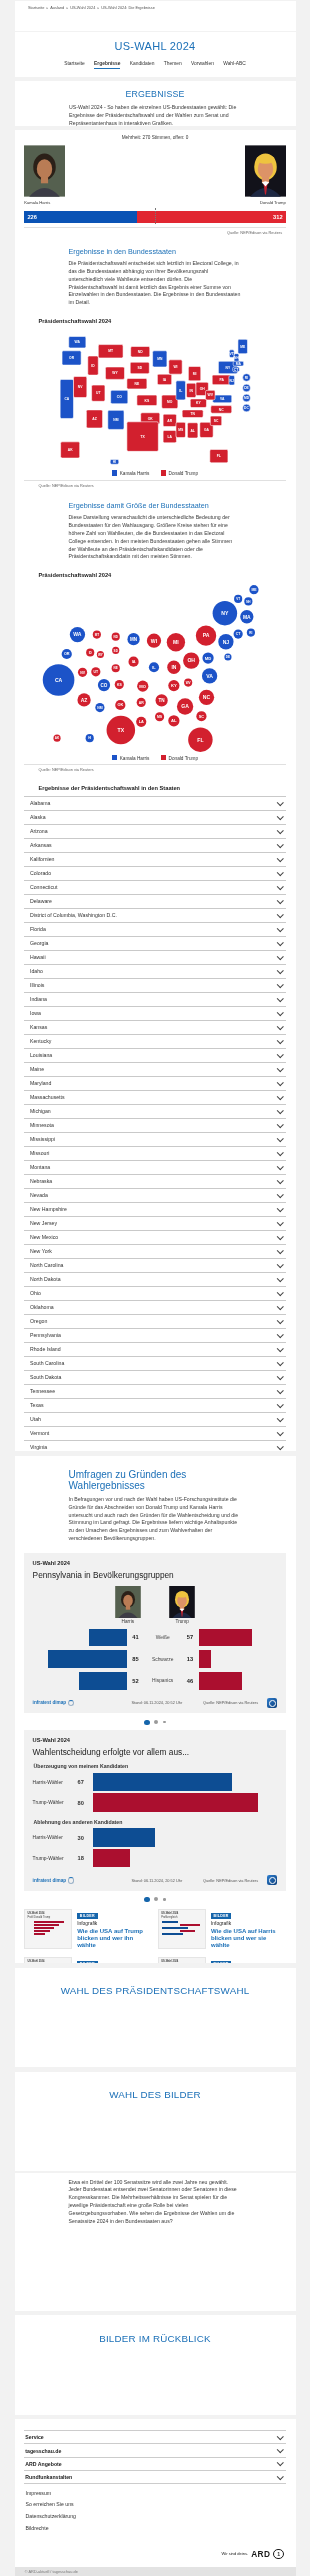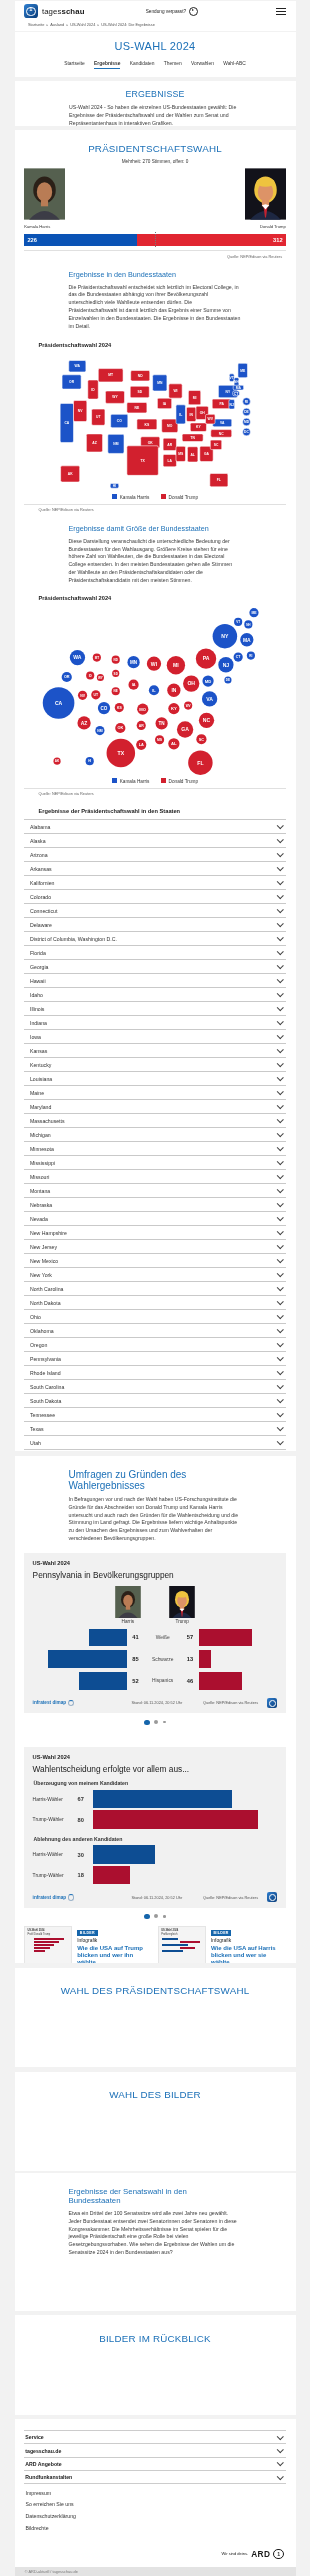--- a/index.html
+++ b/index.html
@@ -98,36 +98,20 @@
   .ardword{font-size:8.3px;font-weight:bold;color:#1a1a1a;letter-spacing:0.3px;}
   .ard-oval{width:8.8px;height:8.8px;border:1px solid #1a1a1a;border-radius:50%;position:relative;font-size:5.2px;font-weight:bold;text-align:center;line-height:8.8px;}
   .bottombar{height:10.3px;background:#e3e3e3;margin:0 14.5px;display:flex;align-items:center;}
   .bottombar span{font-size:3.9px;color:#777;margin-left:10.3px;}
   svg text{font-family:"Liberation Sans",sans-serif;}
 </style>
 </head>
 <body>
 
 <div class="card topbar gap2">
-  <div class="topbar-row">
-    <div class="ts-logo">
-        <div class="ring"></div>
-        <div class="one">1</div>
-      </div>
-    <div class="brand"><span>tages</span><b>schau</b></div>
-    <div class="sendung">
-        <span>Sendung verpasst?</span>
-        <span class="play-ic"></span>
-      </div>
-    <div class="burger">
-        <i></i>
-        <i></i>
-        <i></i>
-      </div>
-  </div>
   <div class="crumbs" id="crumbs"><span>Startseite</span><span class="sep">▸</span><span>Ausland</span><span class="sep">▸</span><span>US-Wahl 2024</span><span class="sep">▸</span><span>US-Wahl 2024: Die Ergebnisse</span></div>
 </div>
 
 <div class="card titleband gap2">
   <div class="h-uswahl">US-WAHL 2024</div>
   <div class="tabs" id="tabs">
       <div class="tab">Startseite</div>
       <div class="tab active">Ergebnisse</div>
       <div class="tab">Kandidaten</div>
       <div class="tab">Themen</div>
@@ -135,21 +119,20 @@
       <div class="tab">Wahl-ABC</div>
     </div>
 </div>
 
 <div class="card gap8" style="height:45px;">
   <div class="sec-title" style="padding-top:8.3px;">ERGEBNISSE</div>
   <div class="para" style="margin:5.2px auto 0 auto;width:172px;">US-Wahl 2024 - So haben die einzelnen US-Bundesstaaten gewählt: Die Ergebnisse der Präsidentschaftswahl und der Wahlen zum Senat und Repräsentantenhaus in interaktiven Grafiken.</div>
 </div>
 
 <div class="card gap9" style="height:1321px;">
-  <div class="sec-title" style="padding-top:12.4px;font-size:9.8px;">PRÄSIDENTSCHAFTSWAHL</div>
   <div class="mehrheit" style="margin-top:5.2px;">Mehrheit: 270 Stimmen, offen: 0</div>
 
   <div class="cand-row">
     <div class="cand">
       <div id="harris-photo"><svg width="41" height="52" viewBox="0 0 80 100">
             <rect x="0" y="0" width="80" height="100" fill="#55604f"></rect>
             <ellipse cx="40" cy="42" rx="22" ry="26" fill="#2b2018"></ellipse>
             <ellipse cx="40" cy="46" rx="15" ry="19" fill="#b97c55"></ellipse>
             <rect x="33" y="62" width="14" height="12" fill="#b97c55"></rect>
             <path d="M10,100 Q40,66 70,100 Z" fill="#3c3c46"></path>
@@ -674,21 +657,21 @@
       <span style="margin-left:20.7px;">Quelle: NEP/Edison via Reuters</span>
       <div class="ard-mini"></div>
     </div>
   </div>
   <div class="dots" id="dots1" style="margin-top:6.2px;">
       <span style="width: 5.2px; height: 5.2px; border-radius: 50%; background: rgb(21, 101, 171); display: inline-block;"></span>
       <span style="width: 4.1px; height: 4.1px; border-radius: 50%; background: rgb(154, 154, 154); display: inline-block;"></span>
       <span style="width: 2.6px; height: 2.6px; border-radius: 50%; background: rgb(154, 154, 154); display: inline-block;"></span>
     </div>
 
-  <div class="graybox" style="margin-top:22px;">
+  <div class="graybox" style="margin-top:5px;">
     <div class="gb-kicker">US-Wahl 2024</div>
     <div class="gb-title">Wahlentscheidung erfolgte vor allem aus...</div>
     <div id="dec-groups">
         <div class="decide-label">Überzeugung von meinem Kandidaten</div>
         <div class="dec-row">
           <div class="lbl">Harris-Wähler</div>
           <div class="val">67</div>
           <div class="bar" style="width: 139px; background: rgb(13, 77, 147);"></div>
         </div>
         <div class="dec-row">
@@ -781,21 +764,20 @@
 
 <div class="card bigsec gap8" style="height:99px;">
   <div class="sec-title">WAHL DES PRÄSIDENTSCHAFTSWAHL</div>
 </div>
 
 <div class="card bigsec gap10" style="height:99px;">
   <div class="sec-title">WAHL DES BILDER</div>
 </div>
 
 <div class="card gap5" style="height:138px;">
-  <div class="sub-head indent" style="padding-top:13.4px;font-size:7.8px;">Ergebnisse der Senatswahl in den Bundesstaaten</div>
   <div class="para indent" style="margin-top:5.2px;">Etwa ein Drittel der 100 Senatssitze wird alle zwei Jahre neu gewählt. Jeder Bundesstaat entsendet zwei Senatorinnen oder Senatoren in diese Kongresskammer. Die Mehrheitsverhältnisse im Senat spielen für die jeweilige Präsidentschaft eine große Rolle bei vielen Gesetzgebungsvorhaben. Wie sehen die Ergebnisse der Wahlen um die Senatssitze 2024 in den Bundesstaaten aus?</div>
 </div>
 
 <div class="card bigsec gap7" style="height:100px;">
   <div class="sec-title">BILDER IM RÜCKBLICK</div>
 </div>
 
 <div class="card gap7" style="height:148px;">
   <div class="f-acc" id="f-acc">
       <div class="f-row">

